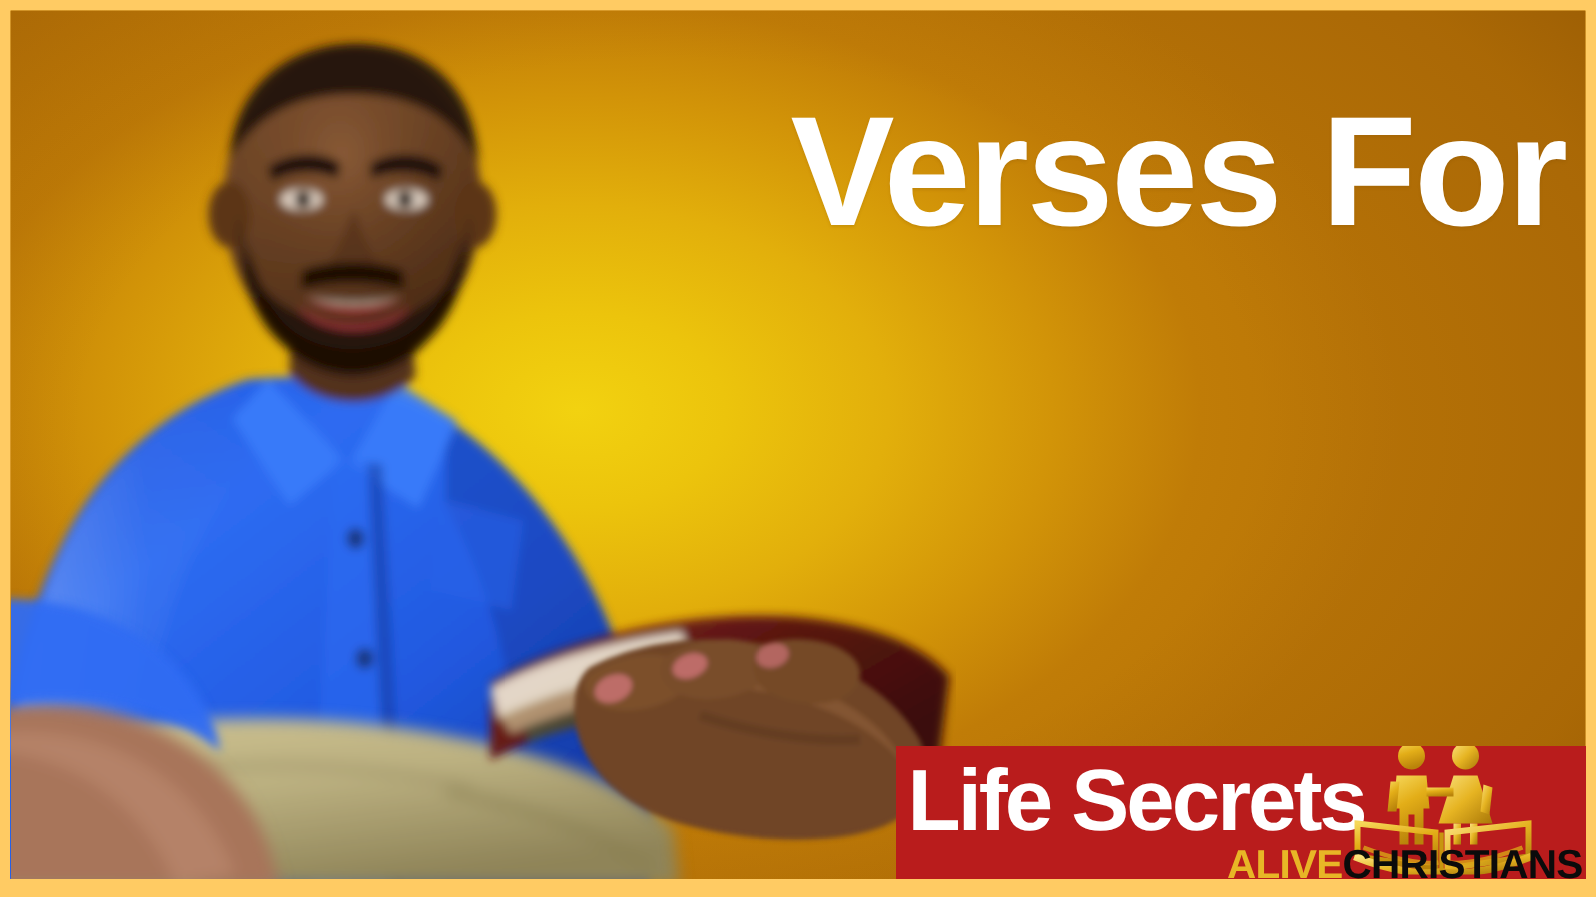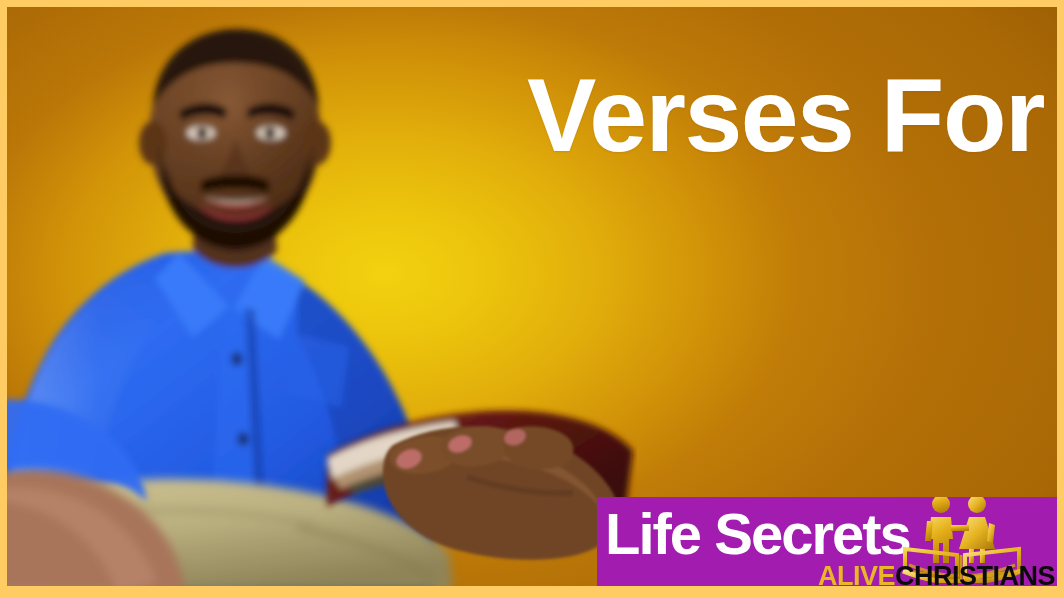--- a/index.html
+++ b/index.html
@@ -89,21 +89,21 @@
   }
   .title-line.l2 { margin-left: -6px; letter-spacing: -2px; }
 
   
   .banner {
     position: absolute;
     left: 590px;
     top: 490px;
     right: 0;
     height: 96px;
-    background: #a21caf;
+    background: #b91c1c;
     z-index: 6;
     overflow: hidden;
     text-align: center;
   }
   .banner-wordmark {
     position: absolute;
     left: 8px;
     top: 8px;
     color: #FFFFFF;
     font-family: "Liberation Sans", sans-serif;

